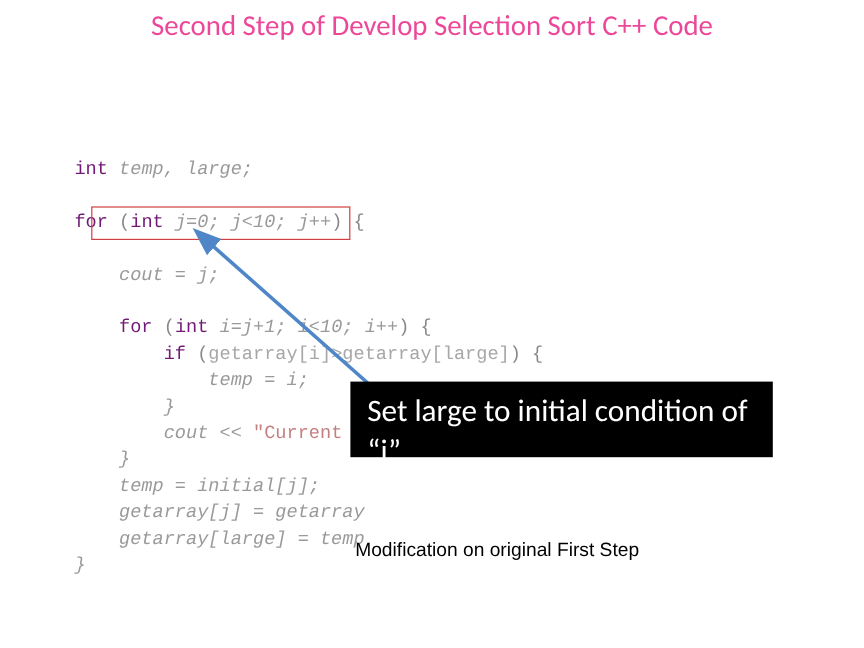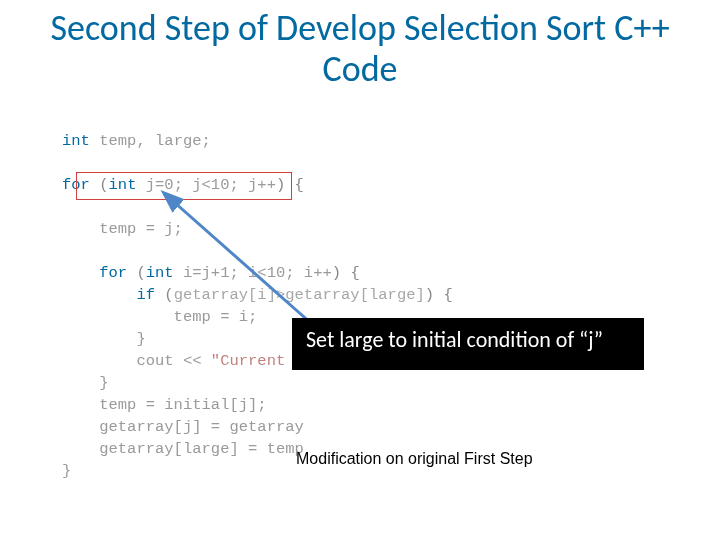--- a/index.html
+++ b/index.html
@@ -6,40 +6,40 @@
   body {
     margin: 0;
     width: 720px;
     height: 540px;
     background: #ffffff;
     font-family: Calibri, Arial, sans-serif;
     position: relative;
     overflow: hidden;
   }
   .title {
-    font-size: 36px;
+    font-size: 24px;
     font-weight: 400;
     text-align: center;
     margin: 8px 20px 6px 20px;
     line-height: 1.15;
-    color: #0369a1;
+    color: #ec4899;
   }
   .code {
     position: absolute;
     left: 62px;
     top: 108px;
     font-family: Consolas, "Courier New", monospace;
     font-size: 15.5px;
     line-height: 22px;
     color: #444;
     filter: blur(0.2px);
     white-space: pre;
   }
-  .code .kw { color: #0369a1; }
-  .code .var { color: #9a9a9a; }
+  .code .kw { color: #701a75; }
+  .code .var { color: #9a9a9a; font-style: italic; }
   .code .id2 { color: #a7a7a7; }
   .code .paren { color: #888; }
   .code .str { color: #c47f7f; }
   .highlight-box {
     position: absolute;
     left: 76px;
     top: 172px;
     width: 216px;
     height: 28px;
     border: 1.5px solid #d04040;
@@ -47,24 +47,24 @@
   }
   .arrow {
     position: absolute;
     pointer-events: none;
   }
   .callout {
     position: absolute;
     left: 292px;
     top: 318px;
     width: 352px;
-    height: 52px;
+    height: 63px;
     background: #000;
     color: #fff;
-    font-size: 22px;
+    font-size: 26px;
     line-height: 1.25;
     padding: 8px 14px;
     font-family: Calibri, Arial, sans-serif;
   }
   .caption {
     position: absolute;
     left: 296px;
     top: 450px;
     font-family: Arial, sans-serif;
     font-size: 16px;
@@ -74,21 +74,21 @@
 </head>
 <body>
 
 <div class="title">Second Step of Develop Selection Sort C++ Code</div>
 
 <div class="code">
 <span class="kw">int </span><span class="var">temp, large;</span>
 
 <span class="kw">for </span><span class="paren">(</span><span class="kw">int </span><span class="var">j=0; j&lt;10; j++</span><span class="paren">) {</span>
 
-<span class="var">    temp = j;</span>
+<span class="var">    cout = j;</span>
 
 <span class="kw">    for </span><span class="paren">(</span><span class="kw">int </span><span class="var">i=j+1; i&lt;10; i++</span><span class="paren">) {</span>
 <span class="kw">        if </span><span class="paren">(</span><span class="id2">getarray[i]&gt;getarray[large]</span><span class="paren">) {</span>
 <span class="var">            temp = i;</span>
 <span class="var">        }</span>
 <span class="var">        cout &lt;&lt; </span><span class="str">"Current L</span>
 <span class="var">    }</span>
 <span class="var">    temp = initial[j];</span>
 <span class="var">    getarray[j] = getarray</span>
 <span class="var">    getarray[large] = temp</span>

